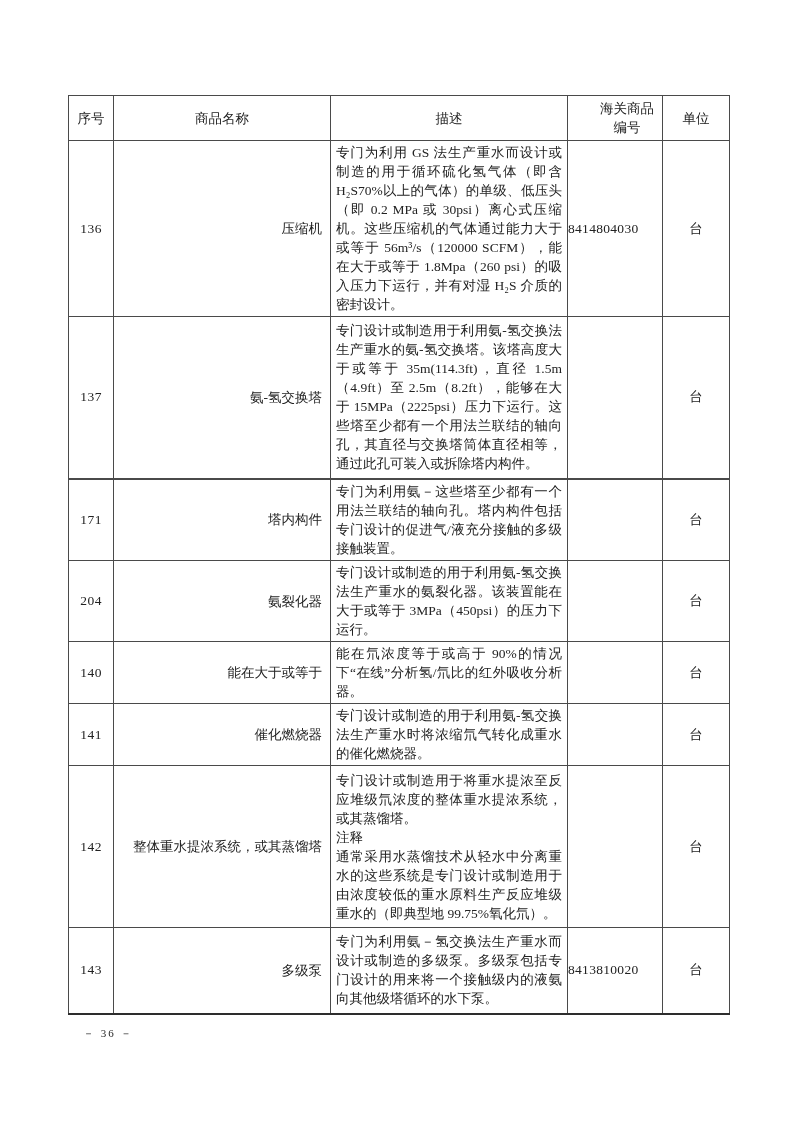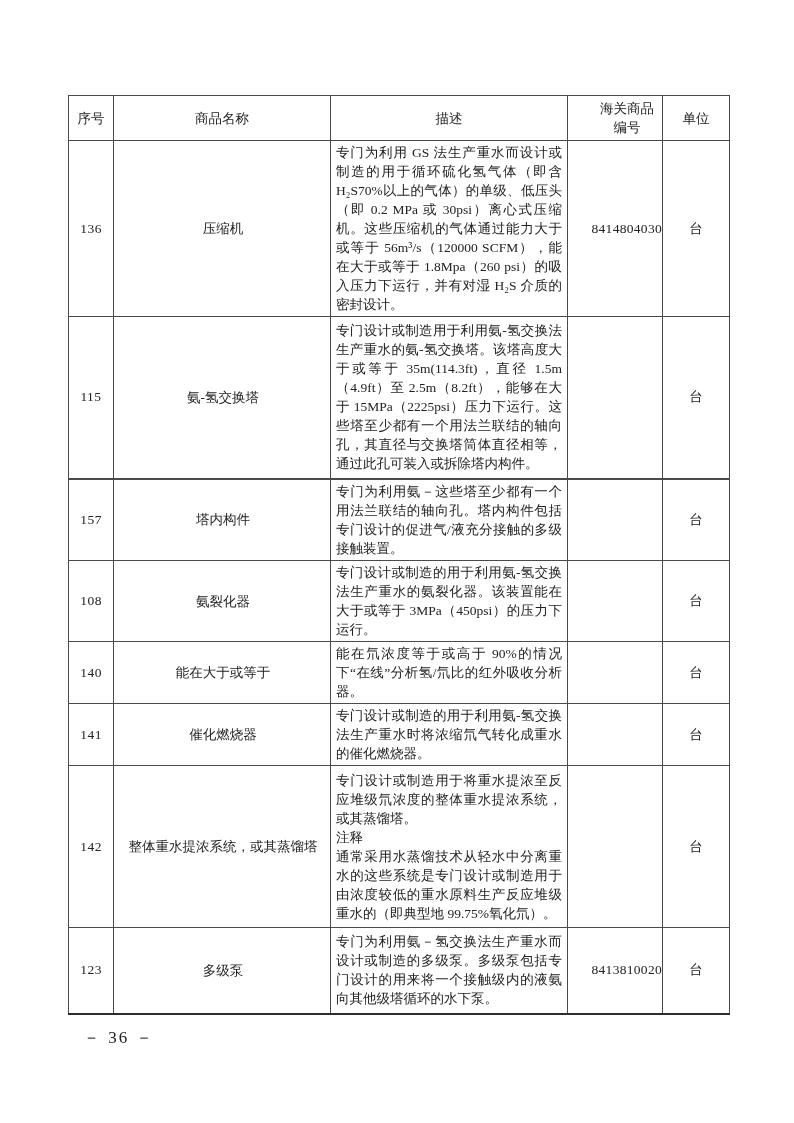--- a/index.html
+++ b/index.html
@@ -71,51 +71,51 @@
   tbody tr:nth-child(2) td { border-bottom-width: 2px; margin-top: 28px; }
   table.doc-table { border-bottom: 2px solid #2d2d2d; }
 
   td.cell-no {
     text-align: center;
     vertical-align: middle;
     font-size: 13.5px;
     letter-spacing: 0.5px;
   }
   td.cell-name {
-    text-align: center;
+    text-align: right;
     vertical-align: middle;
     padding: 2px 8px 2px 10px;
     font-size: 14px;
     line-height: 19px;
   }
   td.cell-desc {
     text-align: justify;
     vertical-align: middle;
     padding: 2px 5px;
     font-size: 13.5px;
     line-height: 19px;
     white-space: pre-wrap;
   }
   td.cell-code {
-    text-align: right;
+    text-align: left;
     vertical-align: middle;
     font-size: 13.5px;
     letter-spacing: 0.3px;
   }
   td.cell-unit {
     text-align: center;
     vertical-align: middle;
     font-size: 14px;
   }
 
   .page-number {
     position: absolute;
     left: 83px;
     top: 1026px;
-    font-size: 17px;
+    font-size: 11px;
     color: #1f1f1f;
     letter-spacing: 2px;
   }
 </style>
 </head>
 <body>
 
 <div class="doc-table-wrap">
   <table class="doc-table">
     <colgroup>
@@ -136,35 +136,35 @@
     </thead>
     <tbody>
         <tr>
     <td class="cell-no">136</td>
     <td class="cell-name">压缩机</td>
     <td class="cell-desc">专门为利用 GS 法生产重水而设计或制造的用于循环硫化氢气体（即含 H₂S70%以上的气体）的单级、低压头（即 0.2 MPa 或 30psi）离心式压缩机。这些压缩机的气体通过能力大于或等于 56m³/s（120000 SCFM），能在大于或等于 1.8Mpa（260 psi）的吸入压力下运行，并有对湿 H₂S 介质的密封设计。</td>
     <td class="cell-code">8414804030</td>
     <td class="cell-unit">台</td>
   </tr>
         <tr>
-    <td class="cell-no">115</td>
+    <td class="cell-no">137</td>
     <td class="cell-name">氨-氢交换塔</td>
     <td class="cell-desc">专门设计或制造用于利用氨-氢交换法生产重水的氨-氢交换塔。该塔高度大于或等于 35m(114.3ft)，直径 1.5m（4.9ft）至 2.5m（8.2ft），能够在大于 15MPa（2225psi）压力下运行。这些塔至少都有一个用法兰联结的轴向孔，其直径与交换塔筒体直径相等，通过此孔可装入或拆除塔内构件。</td>
     <td class="cell-code"></td>
     <td class="cell-unit">台</td>
   </tr>
         <tr>
-    <td class="cell-no">157</td>
+    <td class="cell-no">171</td>
     <td class="cell-name">塔内构件</td>
     <td class="cell-desc">专门为利用氨－这些塔至少都有一个用法兰联结的轴向孔。塔内构件包括专门设计的促进气/液充分接触的多级接触装置。</td>
     <td class="cell-code"></td>
     <td class="cell-unit">台</td>
   </tr>
         <tr>
-    <td class="cell-no">108</td>
+    <td class="cell-no">204</td>
     <td class="cell-name">氨裂化器</td>
     <td class="cell-desc">专门设计或制造的用于利用氨-氢交换法生产重水的氨裂化器。该装置能在大于或等于 3MPa（450psi）的压力下运行。</td>
     <td class="cell-code"></td>
     <td class="cell-unit">台</td>
   </tr>
         <tr>
     <td class="cell-no">140</td>
     <td class="cell-name">能在大于或等于</td>
     <td class="cell-desc">能在氘浓度等于或高于 90%的情况下“在线”分析氢/氘比的红外吸收分析器。</td>
     <td class="cell-code"></td>
@@ -180,21 +180,21 @@
         <tr>
     <td class="cell-no">142</td>
     <td class="cell-name">整体重水提浓系统，或其蒸馏塔</td>
     <td class="cell-desc">专门设计或制造用于将重水提浓至反应堆级氘浓度的整体重水提浓系统，或其蒸馏塔。
 注释
 通常采用水蒸馏技术从轻水中分离重水的这些系统是专门设计或制造用于由浓度较低的重水原料生产反应堆级重水的（即典型地 99.75%氧化氘）。</td>
     <td class="cell-code"></td>
     <td class="cell-unit">台</td>
   </tr>
         <tr>
-    <td class="cell-no">123</td>
+    <td class="cell-no">143</td>
     <td class="cell-name">多级泵</td>
     <td class="cell-desc">专门为利用氨－氢交换法生产重水而设计或制造的多级泵。多级泵包括专门设计的用来将一个接触级内的液氨向其他级塔循环的水下泵。</td>
     <td class="cell-code">8413810020</td>
     <td class="cell-unit">台</td>
   </tr>
       </tbody>
   </table>
 </div>
 
 <div class="page-number">－ 36 －</div>

